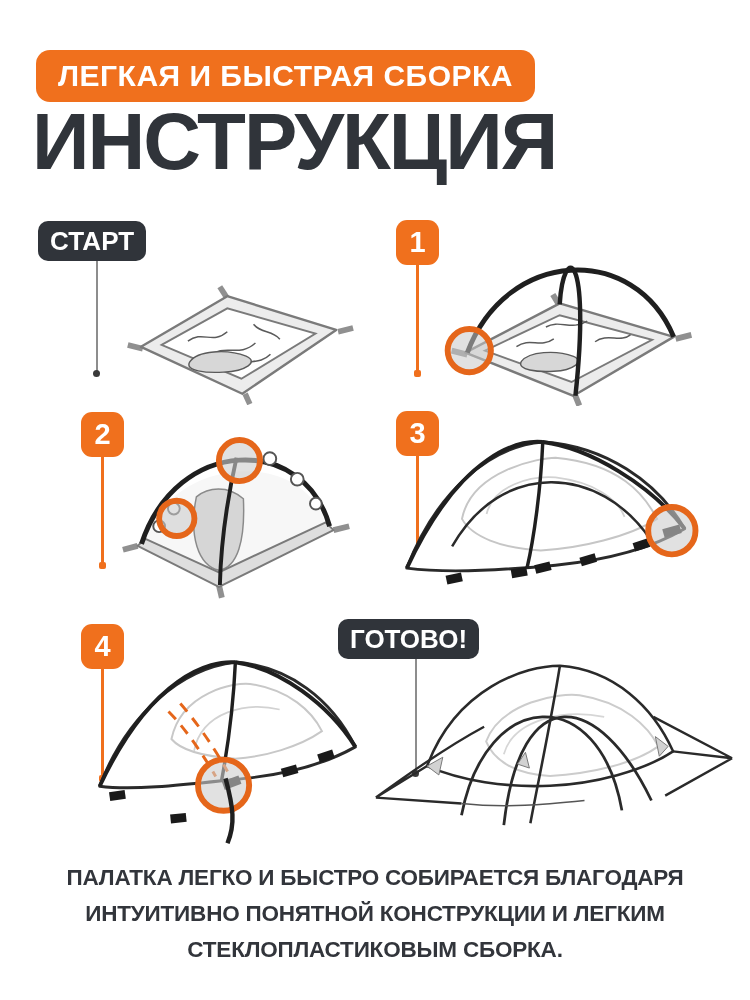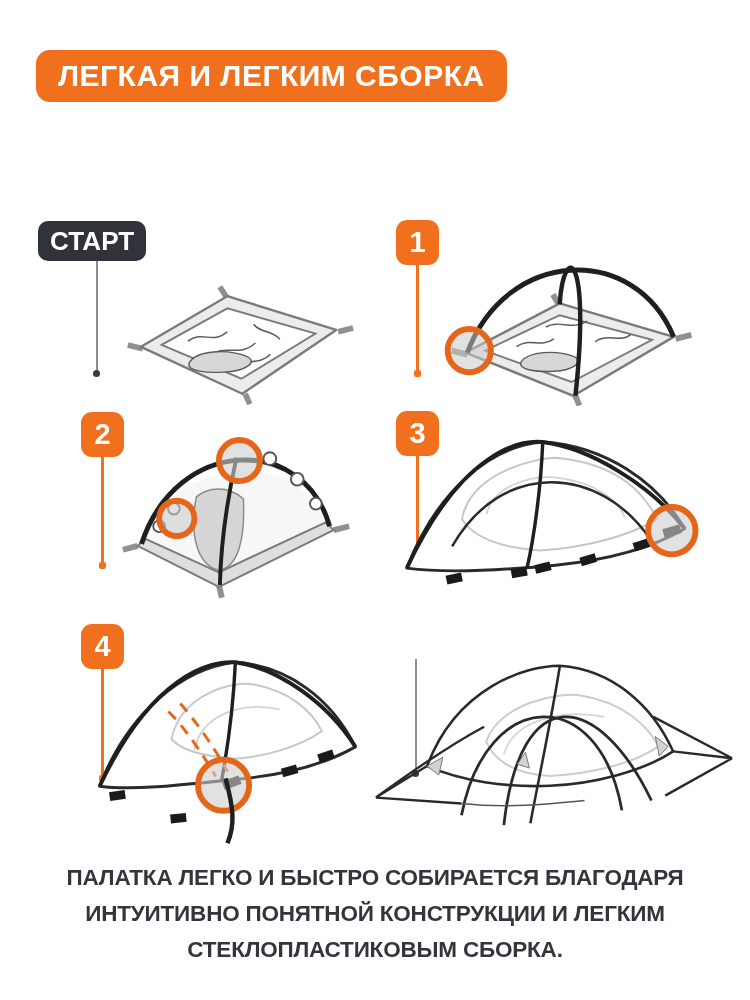--- a/index.html
+++ b/index.html
@@ -26,21 +26,22 @@
   
   .footer{position:absolute;left:0;top:860px;width:750px;text-align:center;
           color:#32353B;font-size:22.5px;font-weight:bold;line-height:36px;
           letter-spacing:-0.2px;}
 </style>
 </head>
 <body>
 
 <div id="page">
 
-  <div class="banner">ЛЕГКАЯ И ЛЕГКИМ СБОРКА</div>
+  <div class="banner">ЛЕГКАЯ И БЫСТРАЯ СБОРКА</div>
+  <div class="title">ИНСТРУКЦИЯ</div>
 
   <div class="badge-dark" style="left:38px;top:221px;">СТАРТ</div>
   <div class="conn" style="left:96px;top:261px;height:110px;"></div>
   <div class="dot" style="left:93px;top:370px;"></div>
   <svg class="illus" style="left:122px;top:283px;" width="235" height="122" viewBox="0 0 250 130">
     <g stroke="#909090" stroke-width="6">
       <line x1="113" y1="18" x2="104" y2="4"></line>
       <line x1="22" y1="70" x2="6" y2="66"></line>
       <line x1="230" y1="52" x2="246" y2="48"></line>
       <line x1="131" y1="118" x2="136" y2="129"></line>
@@ -133,20 +134,21 @@
       <rect x="-8" y="-4" width="16" height="9" transform="translate(40,167) rotate(-8)"></rect>
       <rect x="-8" y="-4" width="16" height="9" transform="translate(102,190) rotate(-6)"></rect>
       <rect x="-8" y="-4" width="16" height="9" transform="translate(215,142) rotate(-16)"></rect>
       <rect x="-8" y="-4" width="16" height="9" transform="translate(252,127) rotate(-18)"></rect>
       <rect x="-9" y="-4" width="18" height="9" transform="translate(156,154) rotate(-20)"></rect>
     </g>
     <circle cx="148" cy="157" r="26" fill="#cdcdcd" fill-opacity="0.6" stroke="#E5661A" stroke-width="6"></circle>
     <path d="M150,150 C158,180 160,196 152,216" fill="none" stroke="#1f1f1f" stroke-width="4.5"></path>
   </svg>
 
+  <div class="badge-dark" style="left:338px;top:619px;">ГОТОВО!</div>
   <div class="conn" style="left:415px;top:659px;height:112px;"></div>
   <div class="dot" style="left:412px;top:770px;"></div>
   <svg class="illus" style="left:368px;top:648px;" width="372" height="185" viewBox="0 0 378 188">
     <path d="M60,120 C90,40 160,18 195,18 C250,22 290,60 310,105 C280,125 230,138 185,140 C140,142 95,135 60,120 Z" fill="#ffffff" stroke="#2a2a2a" stroke-width="2.6" stroke-linejoin="round"></path>
     <path d="M120,95 C135,55 195,45 215,48 C260,55 285,80 295,100 C270,118 225,128 185,130 C150,128 128,115 120,95 Z" fill="none" stroke="#cccccc" stroke-width="2"></path>
     <path d="M138,108 C148,72 200,62 240,70" fill="none" stroke="#d6d6d6" stroke-width="1.8"></path>
     <path d="M95,170 C120,40 235,35 258,165" fill="none" stroke="#2a2a2a" stroke-width="2.8"></path>
     <path d="M138,180 C155,30 235,45 288,155" fill="none" stroke="#2a2a2a" stroke-width="2.8"></path>
     <path d="M195,18 C185,80 172,140 165,178" fill="none" stroke="#2a2a2a" stroke-width="2.6"></path>
     <path d="M60,120 L8,152 M8,152 L95,158 M118,80 C90,95 45,125 8,152" fill="none" stroke="#2a2a2a" stroke-width="2.4"></path>

